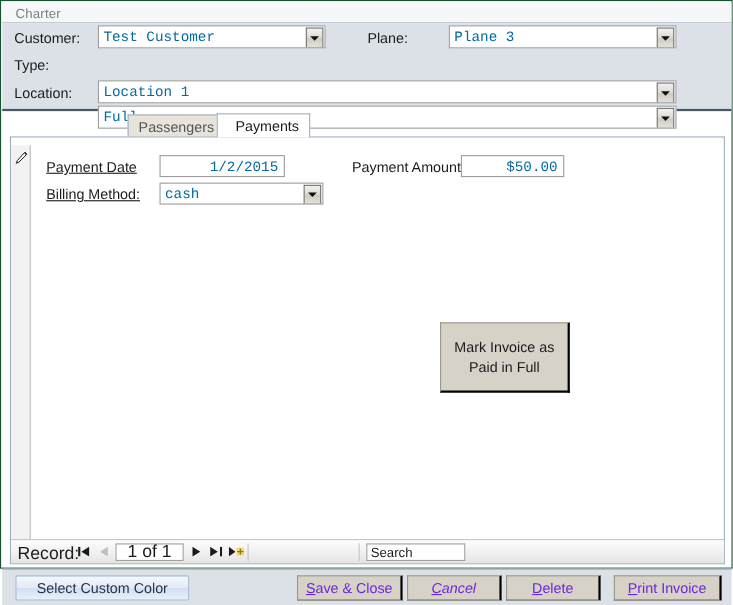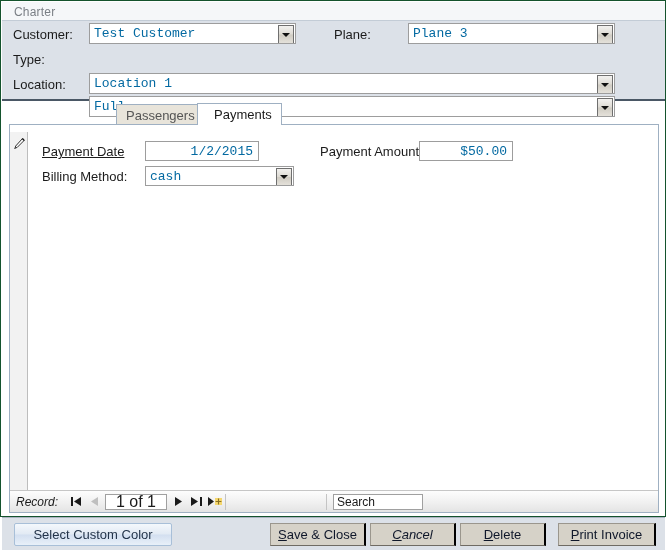--- a/index.html
+++ b/index.html
@@ -176,22 +176,21 @@
     width: 648px; height: 22px;
     background: linear-gradient(to bottom, #fdfdfd 0%, #f0f0f0 55%, #e4e4e4 100%);
     border-top: 1px solid #c6c6c6;
     box-sizing: border-box;
     font-size: 12px;
     color: #1a1a1a;
   }
   #navbar .nlabel {
     position: absolute;
     left: 6px; top: 4px;
-    font-size: 12px;
-    font-style: italic;
+    font-size: 16px;
   }
   .navbtn {
     position: absolute;
     top: 2px;
     width: 17px; height: 17px;
     display: flex; align-items: center; justify-content: center;
     font-size: 11px;
     color: #1a1a1a;
     background: transparent;
     border: none;
@@ -245,21 +244,21 @@
     background: #dce1e8;
     box-sizing: border-box;
     border-top: 1px solid #aab4c0;
   }
   .cmdbtn {
     position: absolute;
     top: 5px;
     height: 23px;
     box-sizing: border-box;
     font-size: 13px;
-    color: #0f172a;
+    color: #6d28d9;
     display: flex; align-items: center; justify-content: center;
     background: #d6d2c8;
     border: 1px solid #9a968d;
     border-right: 2px solid #000;
     border-bottom: 1px solid #6f6b63;
     cursor: default;
     white-space: nowrap;
   }
   .cmdbtn.office {
     background: linear-gradient(to bottom, #f4f8fc 0%, #e2eaf4 48%, #d3dff0 52%, #e8f0f9 100%);
@@ -335,28 +334,34 @@
   <span class="lbl" style="left:41px; top:143px;text-decoration:underline;">Payment Date</span>
   <div class="tbox right" style="left:144px; top:140px; width:114px; height:20px;">
     <span>1/2/2015</span>
   </div>
 
   <span class="lbl" style="left:299px; top:143px;margin-left:20px;">Payment Amount</span>
   <div class="tbox right" style="left:418px; top:140px; width:94px; height:20px;">
     <span>$50.00</span>
   </div>
 
-  <span class="lbl" style="left:41px; top:168px;">Billing Method:</span>
+  <span class="lbl" style="left:41px; top:168px;text-decoration:underline;">Billing Method:</span>
   <div class="tbox" style="left:144px; top:165px; width:149px; height:20px;">
     <span>cash</span>
     <span class="combo-arrow" style="height:18px;">
         <i></i>
       </span>
   </div>
 
+  <div id="markpaid">
+    <span>
+      <span>Mark Invoice as</span><br>
+      <span>Paid in Full</span>
+    </span>
+  </div>
 
   <div id="navbar">
     <span class="nlabel">Record:</span>
     <div class="navbtn" style="left:58px;">
       <svg width="11" height="9" viewBox="0 0 11 9">
           <rect x="0" y="0" width="2" height="9" fill="#1a1a1a"></rect>
           <path d="M10 0 L10 9 L3 4.5 Z" fill="#1a1a1a"></path>
         </svg>
     </div>
     <div class="navbtn disabled" style="left:76px;">

